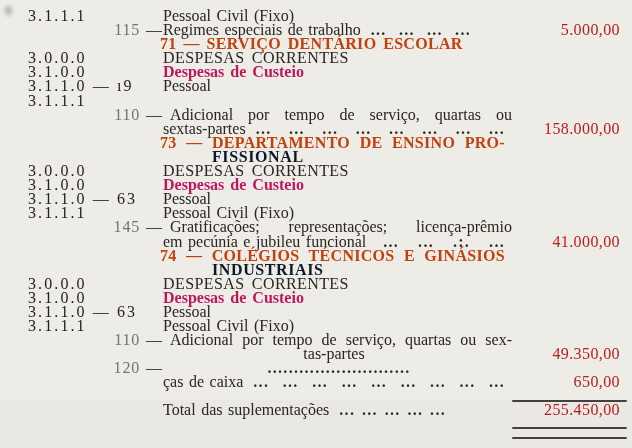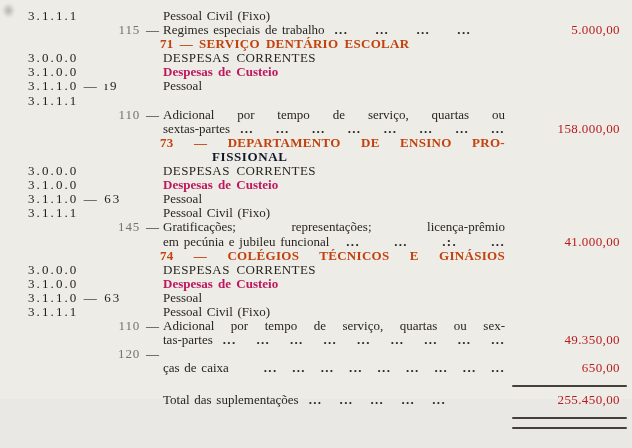--- a/index.html
+++ b/index.html
@@ -4,54 +4,54 @@
 <style>
   html,body{margin:0;padding:0;}
   body{
     width:632px;height:448px;overflow:hidden;
     background:#e9e8e4;
   }
   .page{
     position:relative;width:632px;height:399px;
     background:#edece7;
     font-family:"Liberation Serif","DejaVu Serif",serif;
-    font-size:13px;color:#29251f;
+    font-size:16px;color:#29251f;
   }
   .smudge{
     position:absolute;left:2px;top:3px;width:13px;height:15px;
     background:radial-gradient(ellipse at center, rgba(105,102,95,.45), rgba(105,102,95,0) 70%);
     filter:blur(1px);
   }
   #rows{position:absolute;left:0;top:0;right:0;padding-top:9px;}
   .line{position:relative;height:14.1px;line-height:14.2px;white-space:nowrap;}
   .code{position:absolute;left:28px;letter-spacing:2.1px;color:#221e18;}
   .desc{position:absolute;left:163px;word-spacing:1.5px;}
   .desc.caps{letter-spacing:.4px;word-spacing:3px;text-align:center;}
   .desc.bold{font-weight:bold;color:#be185d;word-spacing:2px;}
   .num{position:absolute;left:98px;width:42px;text-align:right;letter-spacing:.8px;color:#737373;}
   .dash{position:absolute;left:146px;}
   .body1{
-    position:absolute;left:163px;width:342px;
+    position:absolute;left:170px;width:342px;
     text-align:justify;text-align-last:justify;word-spacing:1px;
   }
   .leaderwrap{position:absolute;left:163px;display:flex;align-items:center;}
   .leaderwrap .txt{white-space:nowrap;word-spacing:1.5px;}
   .dots{
     flex:1;display:flex;justify-content:space-between;
     padding-left:10px;font-weight:bold;letter-spacing:1.3px;color:#2b2722;
   }
   .amount{position:absolute;right:12px;letter-spacing:.4px;color:#b91c1c;}
   .sec{position:absolute;left:160px;font-weight:bold;letter-spacing:.3px;color:#c2410c;word-spacing:2.5px;}
   .sec.justify{width:345px;text-align:justify;text-align-last:justify;word-spacing:1px;}
   .cont{position:absolute;left:212px;font-weight:bold;letter-spacing:.6px;color:#0f172a;}
   .rule{height:2px;background:#45403a;margin-left:512px;margin-right:5px;border-radius:1px;}
   .rule.r1{margin-top:10px;}
   .rule.r2{margin-top:10px;}
   .rule.r3{margin-top:8px;}
-  .totalline{position:relative;height:15px;line-height:15px;margin-top:5px;white-space:nowrap;}
+  .totalline{position:relative;height:15px;line-height:15px;white-space:nowrap;}
 </style>
 </head>
 <body>
 
 <div class="page">
   <div class="smudge"></div>
   <div id="rows">
       <div class="line">
         <span class="code">3.1.1.1</span>
         <span class="desc">Pessoal Civil (Fixo)</span>
@@ -145,20 +145,23 @@
             <span>.:.</span>
             <span>...</span>
           </span>
         </span>
         <span class="amount">41.000,00</span>
       </div>
       <div class="line">
         <span class="sec justify">74 — COLÉGIOS TÉCNICOS E GINÁSIOS</span>
       </div>
       <div class="line">
+        <span class="cont">INDUSTRIAIS</span>
+      </div>
+      <div class="line">
         <span class="code">3.0.0.0</span>
         <span class="desc caps">DESPESAS CORRENTES</span>
       </div>
       <div class="line">
         <span class="code">3.1.0.0</span>
         <span class="desc bold">Despesas de Custeio</span>
       </div>
       <div class="line">
         <span class="code">3.1.1.0 — 63</span>
         <span class="desc">Pessoal</span>
@@ -166,42 +169,42 @@
       <div class="line">
         <span class="code">3.1.1.1</span>
         <span class="desc">Pessoal Civil (Fixo)</span>
       </div>
       <div class="line">
         <span class="num">110</span>
         <span class="dash">—</span>
         <span class="body1">Adicional por tempo de serviço, quartas ou sex-</span>
       </div>
       <div class="line">
+        <span class="leaderwrap" style="width: 342px; flex-direction: column;">
+          <span class="txt">tas-partes</span>
+          <span class="dots">
+            <span>...</span>
+            <span>...</span>
+            <span>...</span>
+            <span>...</span>
+            <span>...</span>
+            <span>...</span>
+            <span>...</span>
+            <span>...</span>
+            <span>...</span>
+          </span>
+        </span>
+        <span class="amount">49.350,00</span>
+      </div>
+      <div class="line">
+        <span class="num">120</span>
+        <span class="dash">—</span>
+      </div>
+      <div class="line">
         <span class="leaderwrap" style="width: 342px;">
-          <span class="txt">tas-partes</span>
-          <span class="dots">
-            <span>...</span>
-            <span>...</span>
-            <span>...</span>
-            <span>...</span>
-            <span>...</span>
-            <span>...</span>
-            <span>...</span>
-            <span>...</span>
-            <span>...</span>
-          </span>
-        </span>
-        <span class="amount">49.350,00</span>
-      </div>
-      <div class="line">
-        <span class="num">120</span>
-        <span class="dash">—</span>
-      </div>
-      <div class="line">
-        <span class="leaderwrap" style="width: 342px; gap: 25px;">
           <span class="txt">ças de caixa</span>
           <span class="dots">
             <span>...</span>
             <span>...</span>
             <span>...</span>
             <span>...</span>
             <span>...</span>
             <span>...</span>
             <span>...</span>
             <span>...</span>

